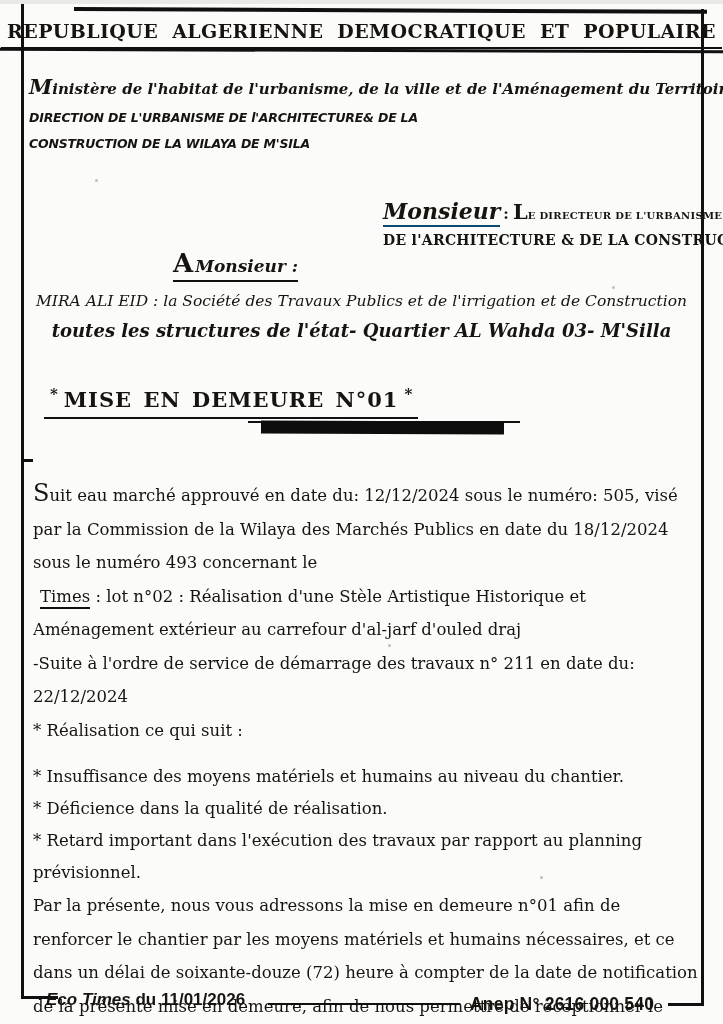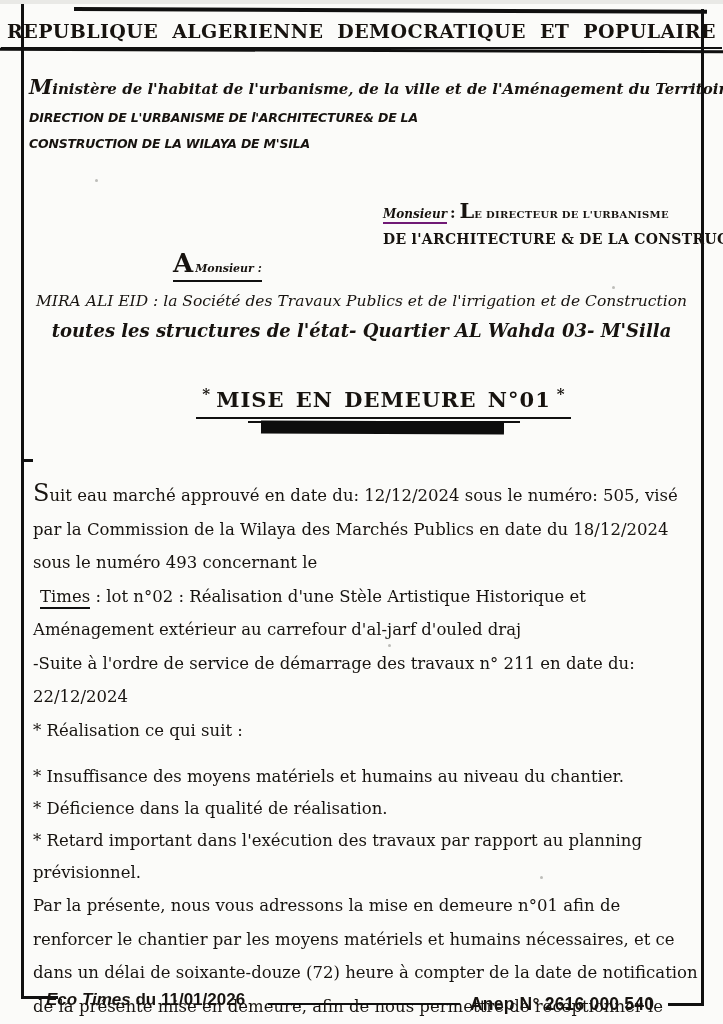--- a/index.html
+++ b/index.html
@@ -39,36 +39,36 @@
   .min-l1 .init{font-size:21px;font-style:italic;}
   .min-l2,.min-l3{
     font-family:"DejaVu Sans", sans-serif;
     font-style:italic;font-weight:bold;font-size:12.5px;letter-spacing:-0.2px;
     margin-top:11px;white-space:nowrap;
   }
 
   
   .sender{position:absolute;left:383px;top:194px;width:322px;}
   .sender .l1{white-space:nowrap;}
-  .sender .salut{font-style:italic;font-weight:bold;font-size:12px;border-bottom:2px solid #701a75;padding-bottom:1px;}
+  .sender .salut{font-style:italic;font-weight:bold;font-size:22px;border-bottom:2px solid #0c4a6e;padding-bottom:1px;}
   .sender .sep{font-weight:bold;font-size:15px;padding:0 4px 0 3px;}
   .sender .init{font-size:21px;font-weight:bold;}
   .sender .caps{font-weight:bold;font-size:10px;letter-spacing:.3px;}
   .sender .l2{text-align:right;font-weight:bold;font-size:14px;letter-spacing:.3px;margin-top:8px;white-space:nowrap;}
 
   
   .addr-prefix{position:absolute;left:173px;top:244px;}
   .addr-prefix .u{border-bottom:2px solid #101010;padding-bottom:2px;display:inline-block;}
   .addr-prefix .init{font-size:26px;font-weight:bold;}
-  .addr-prefix .rest{font-size:11px;font-weight:bold;font-style:italic;padding-left:2px;}
+  .addr-prefix .rest{font-size:17px;font-weight:bold;font-style:italic;padding-left:2px;}
   .addr-l1{position:absolute;top:288px;left:0;right:0;text-align:center;font-weight:normal;font-style:italic;font-size:15.5px;white-space:nowrap;}
   .addr-l2{position:absolute;top:316px;left:0;right:0;text-align:center;font-weight:bold;font-style:italic;font-size:18px;white-space:nowrap;}
 
   
-  .doc-title{position:absolute;top:381px;left:0;right:0;text-align:center;padding-left:44px;}
+  .doc-title{position:absolute;top:381px;left:0;right:0;text-align:left;padding-left:44px;}
   .doc-title .star{font-size:15px;font-weight:bold;vertical-align:8px;padding:0 6px;}
   .doc-title .t{font-size:21px;font-weight:bold;letter-spacing:1px;word-spacing:3px;}
   .doc-title .wrap{display:inline-block;border-bottom:2px solid #101010;padding-bottom:5px;}
   .title-bar{position:relative;width:272px;height:13px;margin:2px auto 0 auto;}
   .title-bar::before{content:"";position:absolute;left:0;right:0;top:0;height:2px;background:#101010;}
   .title-bar .bar{position:absolute;left:13px;right:16px;top:0;bottom:0;background:#0d0d0d;transform:rotate(0.25deg);}
 
   
   .body{position:absolute;left:33px;right:22px;top:473px;font-size:16.5px;line-height:33.5px;}
   .body p{margin:0;}

